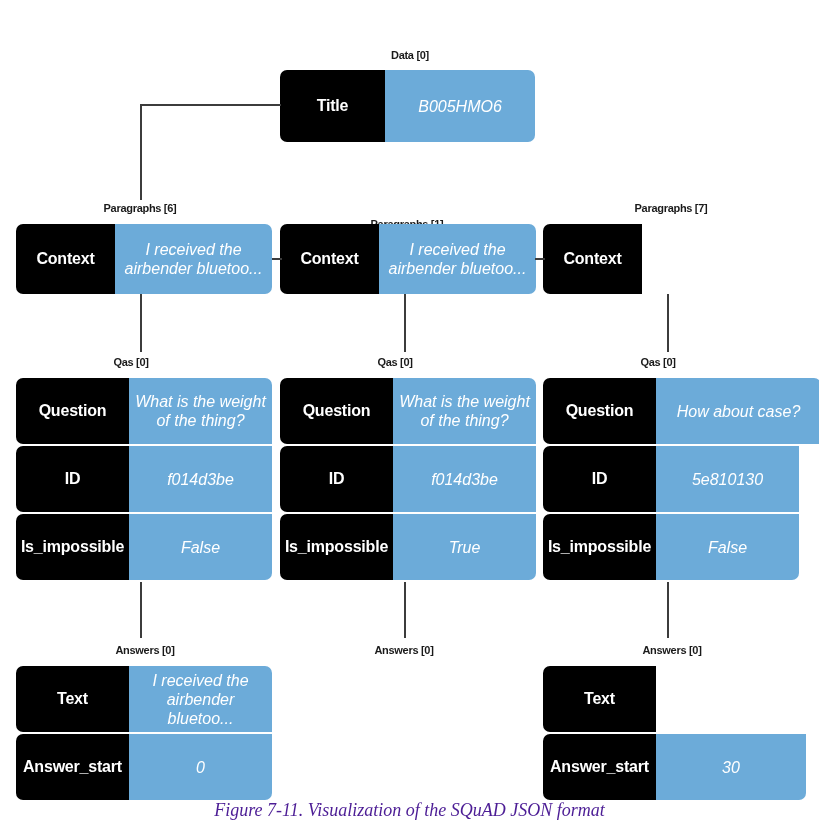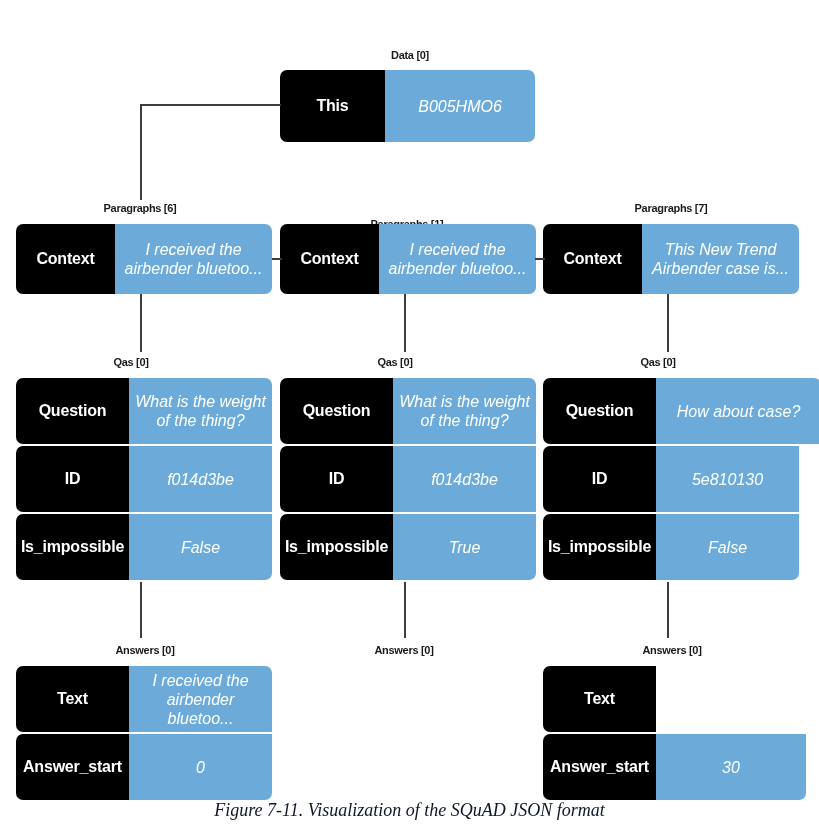--- a/index.html
+++ b/index.html
@@ -103,33 +103,33 @@
   
   .caption {
     position: absolute;
     left: 0;
     top: 800px;
     width: 819px;
     text-align: center;
     font-family: "Liberation Serif", serif;
     font-style: italic;
     font-size: 18px;
-    color: #0f172a;
+    color: #4c1d95;
   }
 </style>
 </head>
 <body>
 
 <div id="figure">
 
   <div class="group-label" style="left:410px; top:45px;">Data [0]</div>
 
   <div class="tbl" style="left:280px; top:70px;">
     <div class="row">
-      <div class="key" style="width:105px; height:72px;">This</div>
+      <div class="key" style="width:105px; height:72px;">Title</div>
       <div class="val" style="width:150px; height:72px;">B005HMO6</div>
     </div>
   </div>
 
   <div class="conn conn-h" style="left:140px; top:104px; width:141px;"></div>
   <div class="conn conn-v" style="left:140px; top:104px; height:96px;"></div>
 
   <div class="group-label" style="left:140px; top:198px;">Paragraphs [6]</div>
   <div class="group-label" style="left:407px; top:214px;">Paragraphs [1]</div>
   <div class="group-label" style="left:671px; top:198px;">Paragraphs [7]</div>
@@ -144,21 +144,20 @@
   <div class="tbl" style="left:280px; top:224px;">
     <div class="row">
       <div class="key" style="width:99px; height:70px;">Context</div>
       <div class="val" style="width:157px; height:70px;">I received the airbender bluetoo...</div>
     </div>
   </div>
 
   <div class="tbl" style="left:543px; top:224px;">
     <div class="row">
       <div class="key" style="width:99px; height:70px;">Context</div>
-      <div class="val" style="width:157px; height:70px;">This New Trend Airbender case is...</div>
     </div>
   </div>
 
   <div class="conn conn-h" style="left:272px; top:258px; width:10px;"></div>
   <div class="conn conn-h" style="left:535px; top:258px; width:10px;"></div>
 
   <div class="conn conn-v" style="left:140px; top:294px; height:58px;"></div>
   <div class="conn conn-v" style="left:404px; top:294px; height:58px;"></div>
   <div class="conn conn-v" style="left:667px; top:294px; height:58px;"></div>
 

